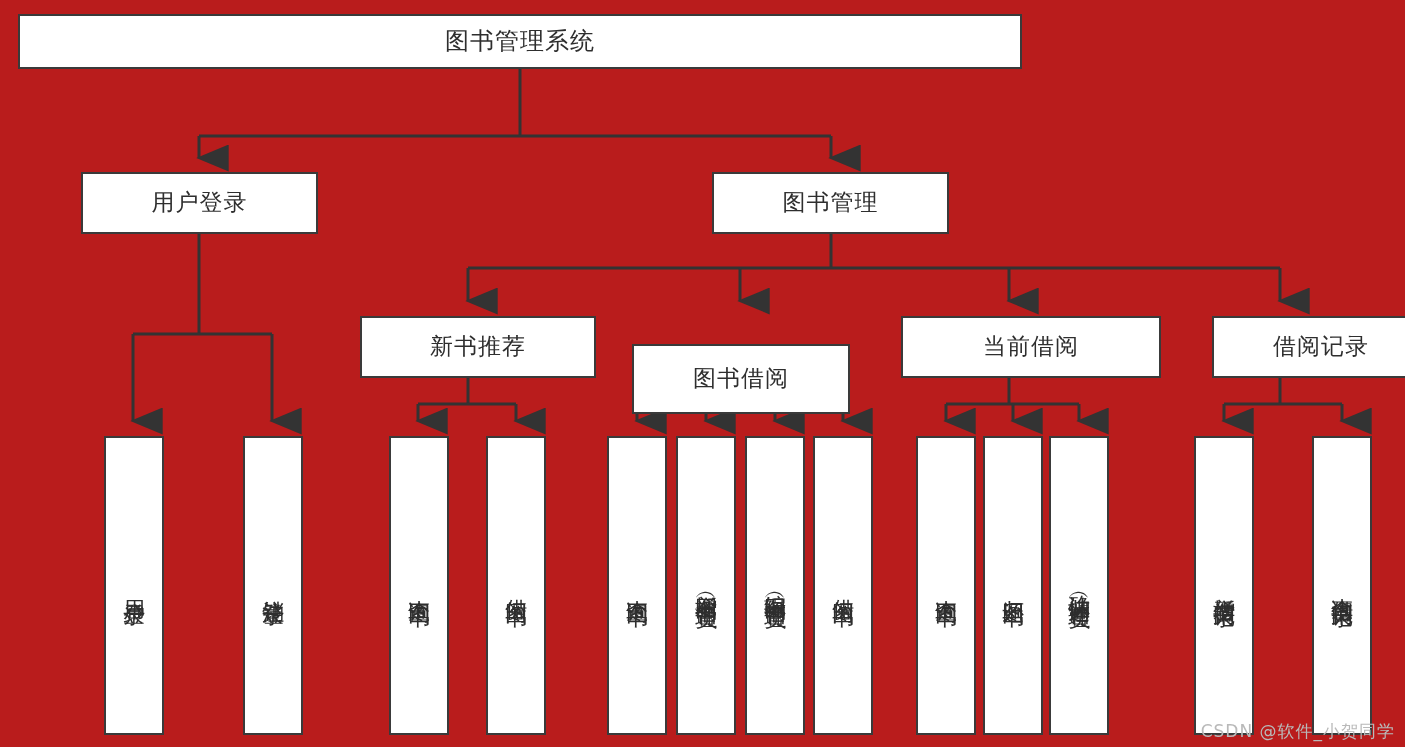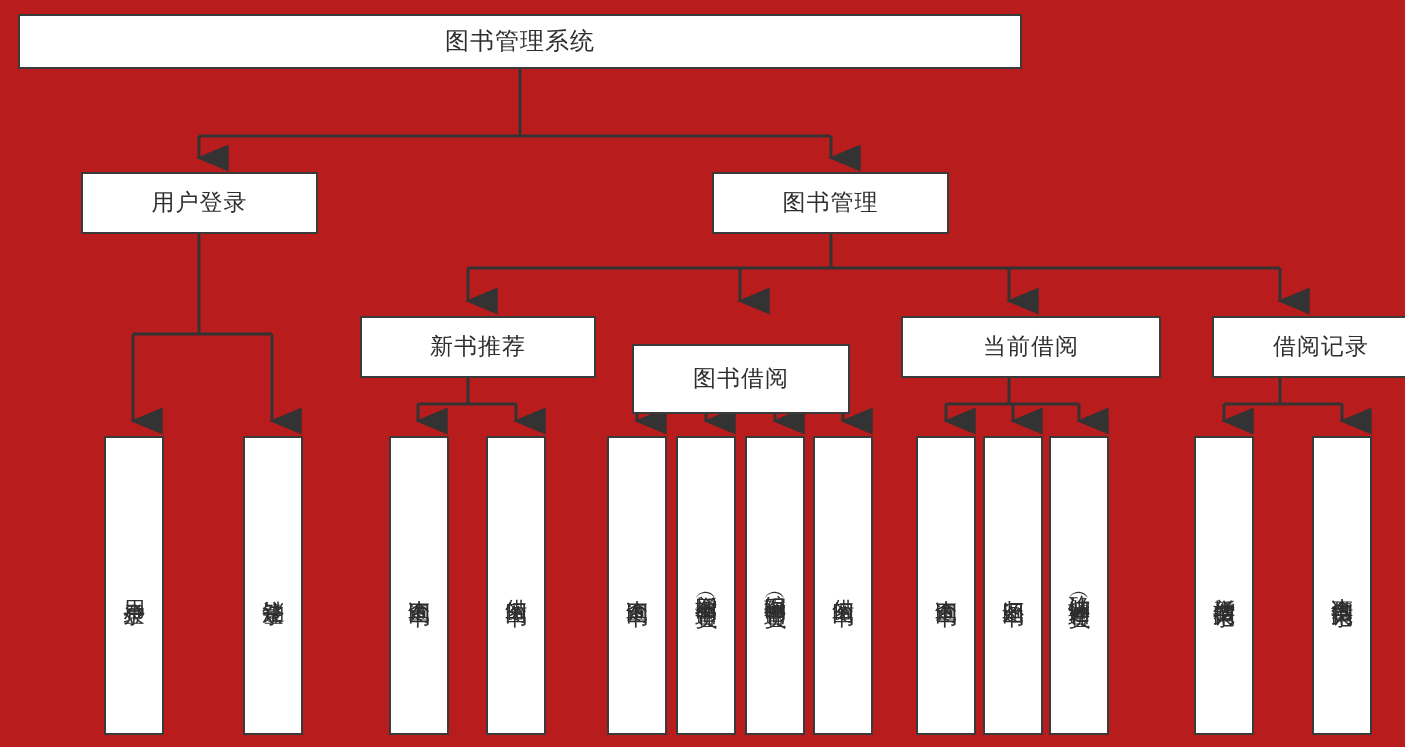--- a/index.html
+++ b/index.html
@@ -182,14 +182,15 @@
     <span>确认归还（管理员）</span>
   </div>
 
   <div class="node vert" style="left:1194px;top:436px;width:60px;height:299px;">
     <span>新增借阅记录</span>
   </div>
   <div class="node vert" style="left:1312px;top:436px;width:60px;height:299px;">
     <span>查询借阅记录</span>
   </div>
 
+  <div class="watermark">CSDN @软件_小贺同学</div>
 
 </div>
 
 </body></html>

